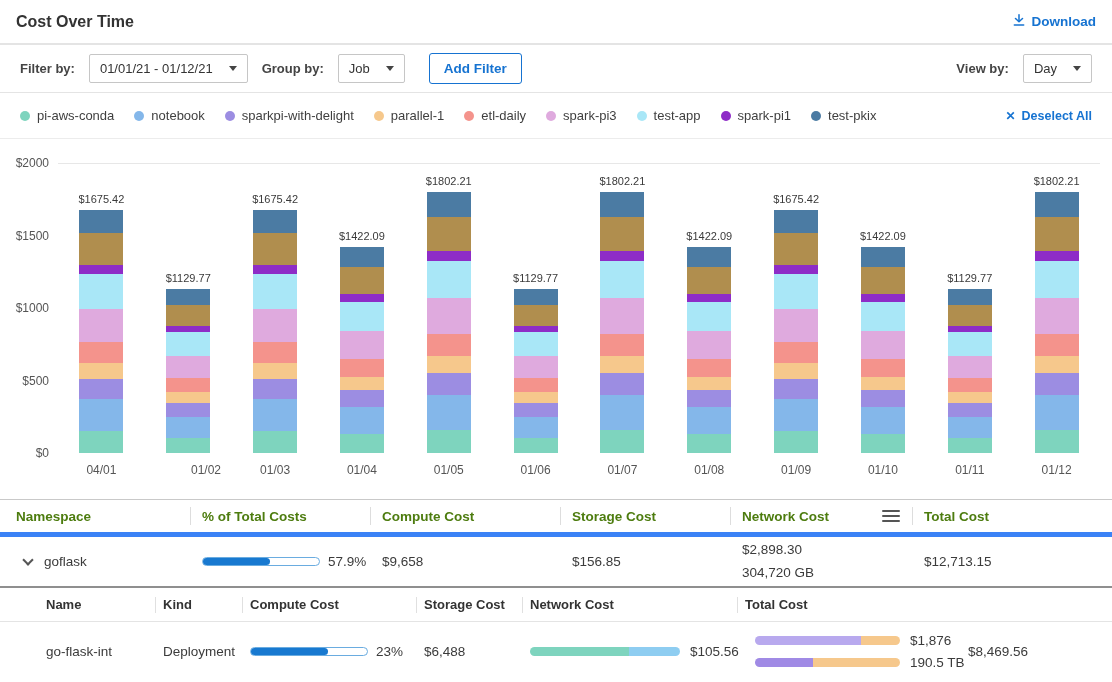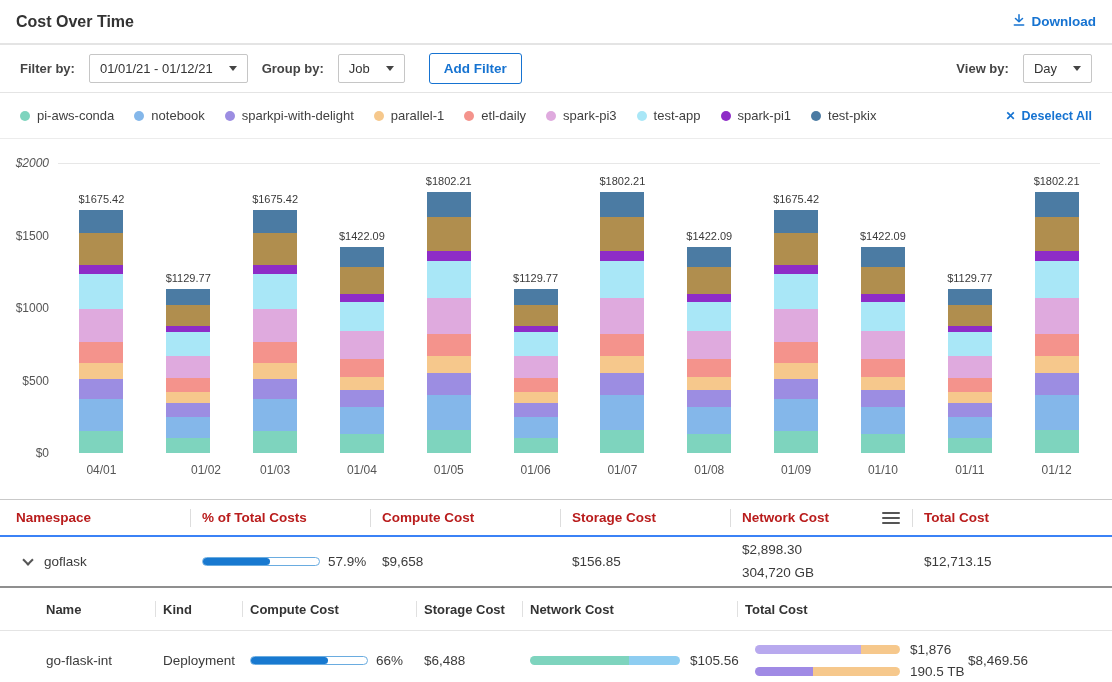--- a/index.html
+++ b/index.html
@@ -43,21 +43,21 @@
   .plot { position:absolute; left:58px; right:12px; top:24px; bottom:46px; }
   .bar-group { position:absolute; bottom:0; width:44px; display:flex;
     flex-direction:column-reverse; }
   .segment { width:100%; }
   .bar-value { position:absolute; width:90px; text-align:center; font-size:11px; color:#3a3a3a; }
   .xlabel { position:absolute; width:70px; text-align:center; font-size:12px; color:#555; }
 
   
   .table { border-top:1px solid #c9c9c9; font-size:13.5px; }
   .thead { display:grid; grid-template-columns:190px 180px 190px 170px 182px 1fr;
-    align-items:center; height:37px; font-weight:700; color:#b91c1c; border-bottom:2px solid #3b82f6; }
+    align-items:center; height:37px; font-weight:700; color:#4d7c0f; border-bottom:5px solid #3b82f6; }
   .th { padding:0 12px; position:relative; height:100%; display:flex; align-items:center; }
   .th.first { padding-left:16px; }
   .th:not(.first)::before { content:""; position:absolute; left:0; top:50%;
     transform:translateY(-50%); width:1px; height:18px; background:#ddd; }
   .th-network { justify-content:space-between; }
   .hamb { display:flex; flex-direction:column; gap:3px; width:18px; cursor:pointer; }
   .hamb i { display:block; height:2px; background:#555; border-radius:1px; }
 
   .trow { display:grid; grid-template-columns:190px 180px 190px 170px 182px 1fr;
     align-items:center; min-height:49px; }
@@ -65,21 +65,21 @@
   .ns-cell { display:flex; align-items:center; gap:12px; padding-left:24px; cursor:pointer; }
   .chev { width:8px; height:8px; border-right:2px solid #555; border-bottom:2px solid #555;
     transform:rotate(45deg); margin-top:-4px; flex:none; }
   .pbar-wrap { display:flex; align-items:center; gap:8px; }
   .pbar { position:relative; width:118px; height:9px; border:1px solid #6aace0;
     border-radius:5px; background:#fff; flex:none; }
   .pbar-fill { position:absolute; left:0; top:0; bottom:0; background:#1879d0; border-radius:4px; }
   .two-line { line-height:1.65; }
 
   .subhead { display:grid; grid-template-columns:133px 87px 174px 106px 215px 223px 1fr;
-    padding-left:30px; align-items:center; height:45px; font-weight:700; font-size:13px;
+    padding-left:30px; align-items:center; height:36px; font-weight:700; font-size:13px;
     color:#333; border-top:2px solid #8f8f8f; border-bottom:1px solid #e4e4e4; }
   .sth { position:relative; height:100%; display:flex; align-items:center; padding-right:8px; }
   .sth.first { padding-left:16px; }
   .sth:not(.first)::before { content:""; position:absolute; left:-8px; top:50%;
     transform:translateY(-50%); width:1px; height:16px; background:#e0e0e0; }
 
   .subrow { display:grid; grid-template-columns:133px 87px 174px 106px 215px 223px 1fr;
     padding-left:30px; align-items:center; height:58px; }
   .sname { padding-left:16px; }
   .minibar { height:9px; border-radius:5px; overflow:hidden; display:flex; flex:none; }
@@ -308,21 +308,21 @@
         <div class="segment" style="height: 21.895px; background: rgb(156, 141, 226);"></div>
         <div class="segment" style="height: 17.255px; background: rgb(246, 200, 140);"></div>
         <div class="segment" style="height: 21.895px; background: rgb(244, 147, 140);"></div>
         <div class="segment" style="height: 35.815px; background: rgb(223, 170, 222);"></div>
         <div class="segment" style="height: 37.41px; background: rgb(169, 231, 247);"></div>
         <div class="segment" style="height: 10.15px; background: rgb(142, 44, 199);"></div>
         <div class="segment" style="height: 34.22px; background: rgb(176, 142, 78);"></div>
         <div class="segment" style="height: 24.795px; background: rgb(75, 123, 163);"></div>
       </div>
     </div>
-<div class="ytick" style="top: 17px; font-style: italic;">$2000</div>
+<div class="ytick" style="top: 17px;">$2000</div>
     <div class="ytick" style="top: 89.5px;">$1500</div>
     <div class="ytick" style="top: 162px;">$1000</div>
     <div class="ytick" style="top: 234.5px;">$500</div>
     <div class="ytick" style="top: 307px;">$0</div>
     <div class="gridline" style="top: 24px;"></div>
     <div class="bar-value" style="left: 56.4167px; top: 53.98px;">$1675.42</div>
     <div class="xlabel" style="left: 66.4167px; top: 324px;">04/01</div>
     <div class="bar-value" style="left: 143.25px; top: 133.005px;">$1129.77</div>
     <div class="xlabel" style="left: 171px; top: 324px;">01/02</div>
     <div class="bar-value" style="left: 230.083px; top: 53.98px;">$1675.42</div>
@@ -393,21 +393,21 @@
     <div class="sth">Total Cost</div>
   </div>
 
   <div class="subrow">
     <div class="sname">go-flask-int</div>
     <div>Deployment</div>
     <div class="pbar-wrap">
       <span class="pbar">
         <span class="pbar-fill" id="sub-pbar-fill" style="width: 66%;"></span>
       </span>
-      <span>66%</span>
+      <span>23%</span>
     </div>
     <div>$6,488</div>
     <div class="bar-label-row">
       <span class="minibar" id="storage-bar" style="width:150px">
           <span style="width: 66%; background: rgb(126, 212, 190);"></span>
           <span style="width: 34%; background: rgb(142, 205, 241);"></span>
         </span>
       <span>$105.56</span>
     </div>
     <div class="net-stack">

